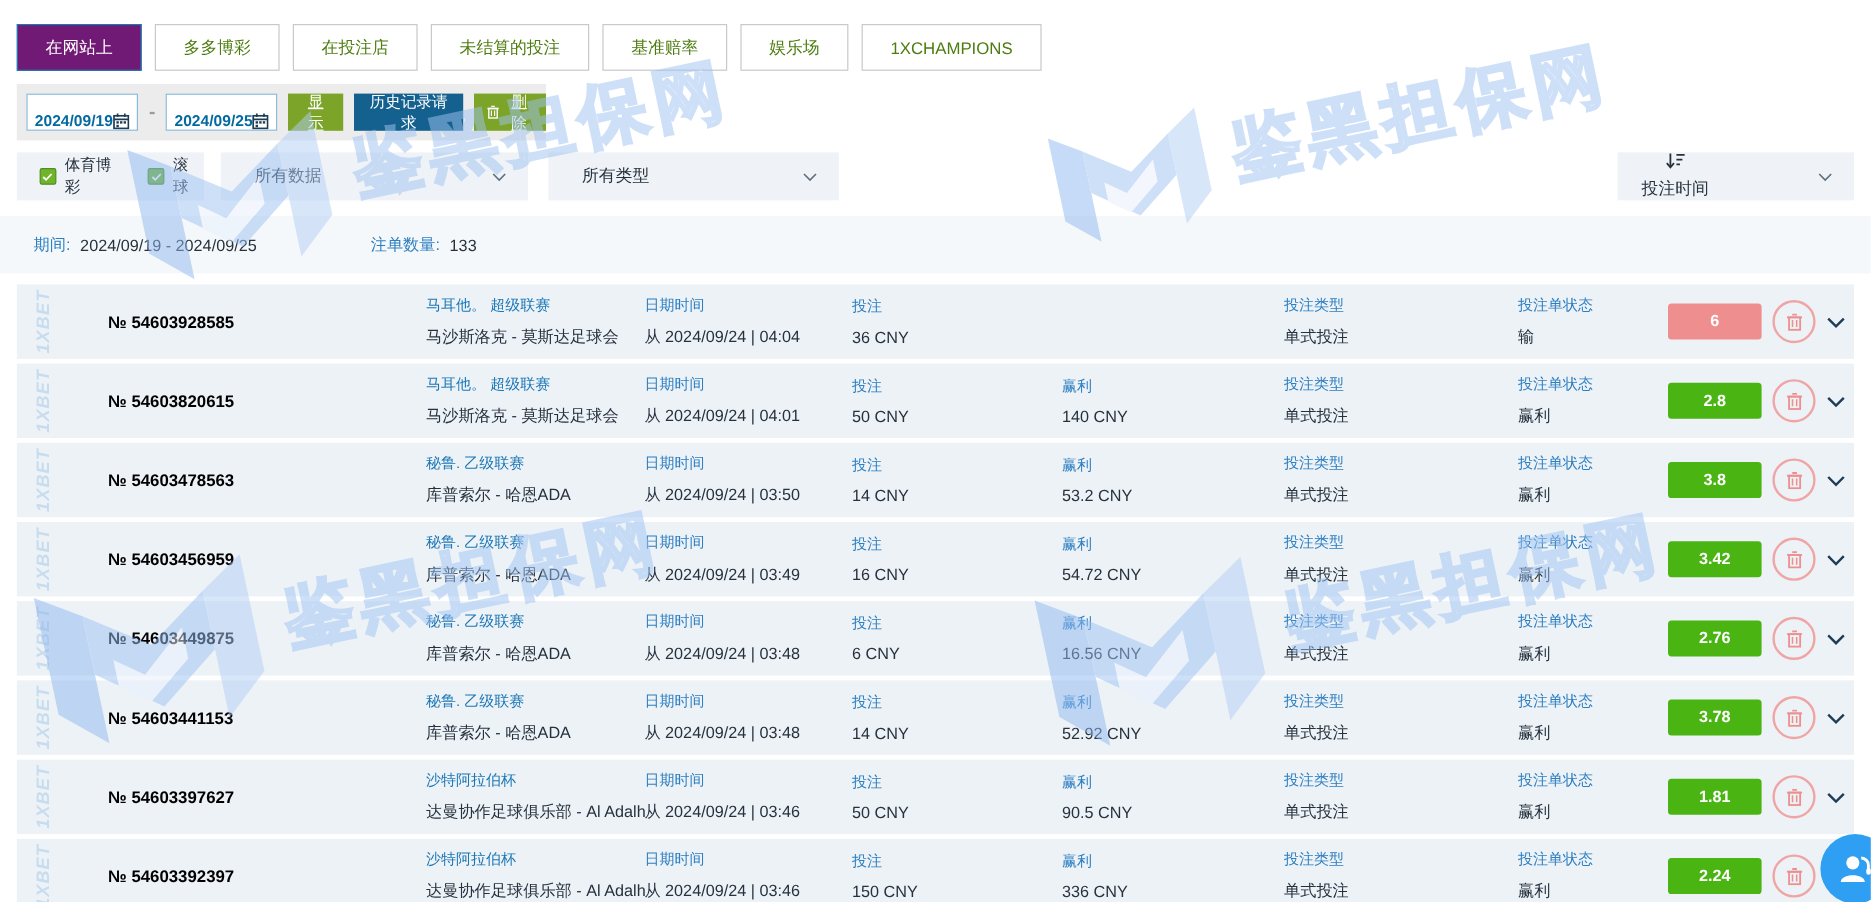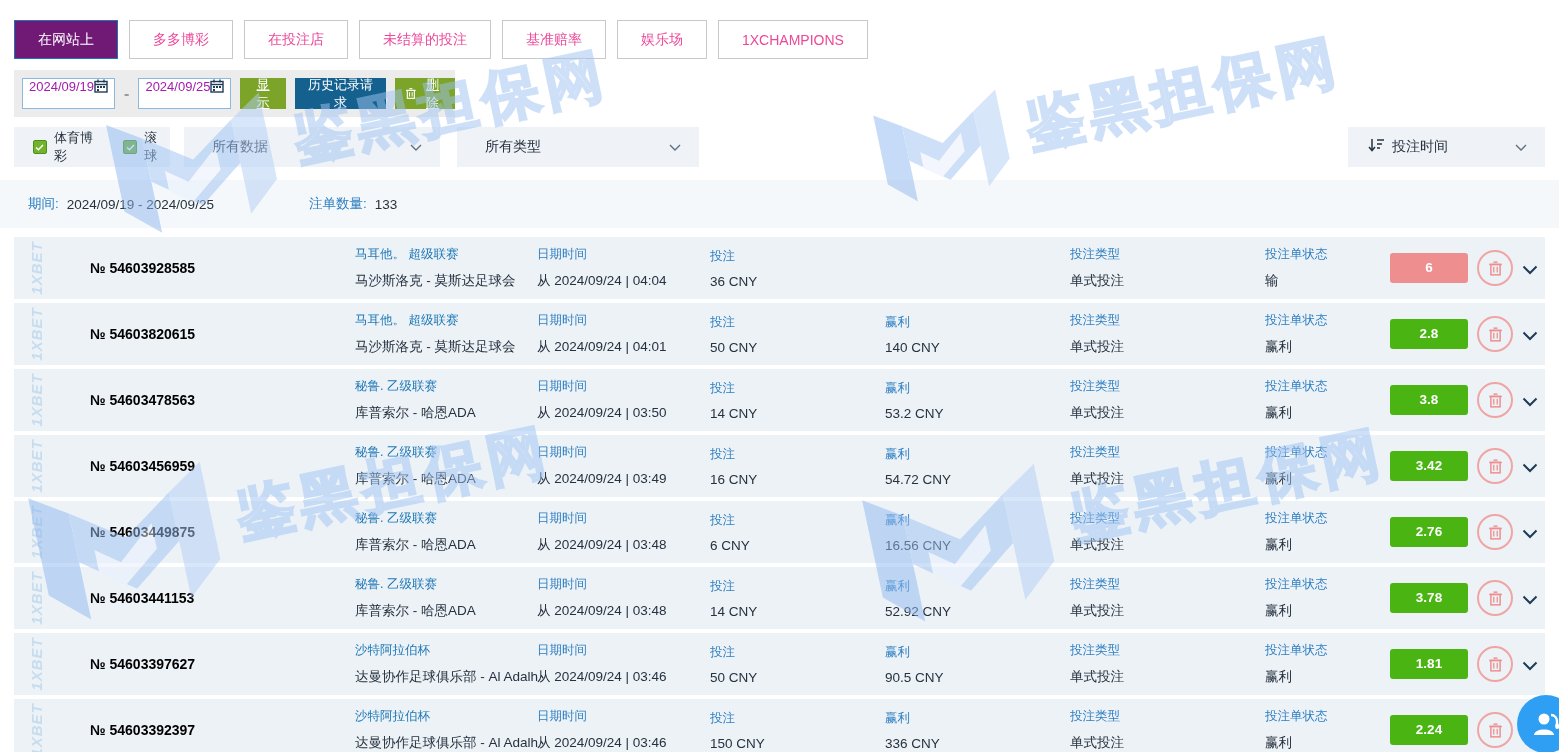--- a/index.html
+++ b/index.html
@@ -2,48 +2,48 @@
 <html><head>
 <meta charset="utf-8">
 <style>
   * { margin:0; padding:0; box-sizing:border-box; }
   html,body { width:1559px; height:752px; background:#fff; overflow:hidden;
               font-family:"Liberation Sans", sans-serif; position:relative; }
 
   
   .tabs { display:flex; gap:11px; margin:20px 14px 0 14px; }
   .tab { height:39px; padding:0 23px; display:flex; align-items:center; justify-content:center;
-         font-size:14px; color:#ec4899; border:1px solid #c9c9c9; background:#fff; cursor:pointer; white-space:nowrap; }
+         font-size:14px; color:#4d7c0f; border:1px solid #c9c9c9; background:#fff; cursor:pointer; white-space:nowrap; }
   .tab.active { background:#701a75; border-color:#1b76b5; color:#fff; }
 
   
   .datebar { margin:11px 0 0 14px; width:441px; height:47px; background:#ececec;
              display:flex; align-items:center; gap:9px; padding-left:8px; }
   .date-input { width:99px; height:31px; background:#fff; border:1px solid #8ab9dd;
-                display:flex; align-items:flex-start; justify-content:space-between; padding:0 6px;
-                font-size:13px; color:#a21caf; }
+                display:flex; align-items:flex-end; justify-content:space-between; padding:0 6px;
+                font-size:13px; color:#0369a1;font-weight:bold; }
   .date-sep { color:#9a9a9a; font-weight:bold; }
   .btn { height:31px; border:none; color:#fff; font-size:13px; padding:0 11px; cursor:pointer;
          display:flex; align-items:center; gap:5px; font-family:inherit; }
   .btn-green { background:#7ba428;text-decoration:underline; }
   .btn-dark  { background:#14618f; }
 
   
   .filterbar { margin:10px 14px 0 14px; height:40px; display:flex; position:relative; }
   .panel { background:#eff3f7; height:40px; display:flex; align-items:center; }
   .cbpanel { width:156px; gap:18px; padding-left:19px; }
   .cbgroup { display:flex; align-items:center; gap:7px; cursor:pointer; }
   .cbox { width:14px; height:14px; background:#72b32c; border:1px solid #4e9020; border-radius:2px;
           display:flex; align-items:center; justify-content:center; }
   .cblabel { font-size:13px; color:#26323e; }
   .select { justify-content:space-between; padding:0 18px 0 28px; cursor:pointer; font-size:14px; color:#26323e; }
   .sel-data { width:256px; margin-left:14px;gap:29px; }
   .sel-type { width:242px; margin-left:17px; }
   .sel-sort { width:197px; position:absolute; right:0; top:0; padding-left:20px; }
-  .sortlabel { display:flex; align-items:flex-start; gap:8px; }
+  .sortlabel { display:flex; align-items:center; gap:8px;flex-direction:column; }
 
   
   .summary { margin-top:13px; height:48px; background:#f5f8fa; display:flex; align-items:center;
              padding-left:28px; font-size:13.5px; }
   .sum-lbl { color:#2e7fc1; }
   .sum-val { color:#26323e; margin-left:8px; }
   .sum-count { margin-left:95px; }
 
   
   .rows { margin-top:9px; }

